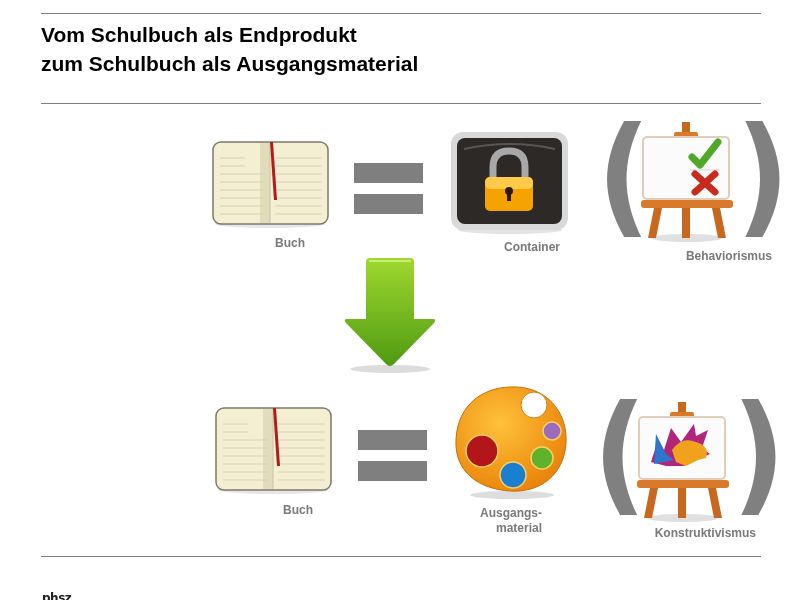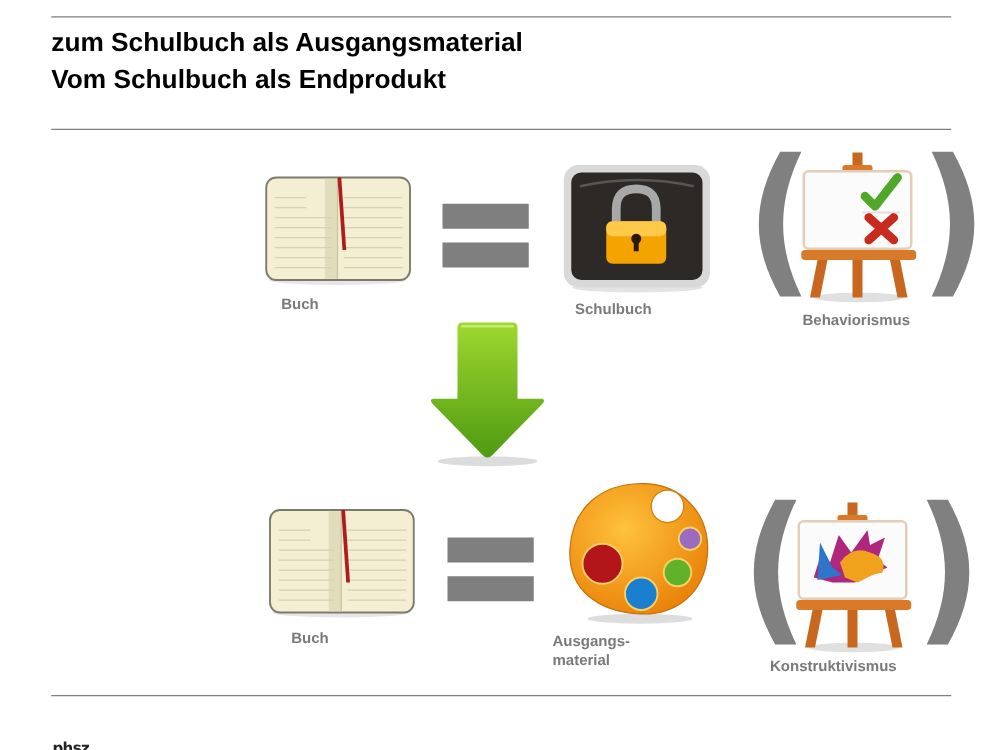--- a/index.html
+++ b/index.html
@@ -1,31 +1,31 @@
 <!DOCTYPE html>
 <html><head>
 <meta charset="utf-8">
 <style>
   html, body { margin:0; padding:0; }
   body { width:800px; height:600px; background:#ffffff; position:relative; overflow:hidden; font-family:"Liberation Sans", sans-serif; }
   .abs { position:absolute; }
   .rule { position:absolute; left:41px; width:720px; height:1px; background:#7f7f7f; }
   .title { position:absolute; left:41px; top:20px; font-size:21px; font-weight:bold; line-height:29px; color:#000; }
-  .label { position:absolute; font-weight:bold; font-size:12px; color:#7a7a7a; text-align:left; line-height:15px; }
+  .label { position:absolute; font-weight:bold; font-size:12px; color:#7a7a7a; text-align:right; line-height:15px; }
   .eqbar { position:absolute; background:#7f7f7f; }
   .footer { position:absolute; left:42px; top:591px; font-size:12px; font-weight:bold; color:#222; font-family:"DejaVu Sans", sans-serif; letter-spacing:-0.5px; }
   .paren { position:absolute; font-family:"DejaVu Sans", sans-serif; color:#808080; font-weight:bold; line-height:1; }
 </style>
 </head>
 <body>
 
 <div class="rule" style="top:13px;"></div>
 <div class="title">
+  <div>Vom Schulbuch als Endprodukt</div>
   <div>zum Schulbuch als Ausgangsmaterial</div>
-  <div>Vom Schulbuch als Endprodukt</div>
 </div>
 <div class="rule" style="top:103px;"></div>
 
 <div class="abs" style="left:210px;top:140px;width:120px;height:90px;">
   <svg width="120" height="90" viewBox="0 0 120 90">
     <ellipse cx="60" cy="84" rx="55" ry="4" fill="#e6e6e6"></ellipse>
     <rect x="3" y="2" width="115" height="82" rx="8" fill="#f4efd2" stroke="#7b7a6e" stroke-width="1.5"></rect>
     <rect x="50" y="3" width="10" height="80" fill="#e1dcbc"></rect>
     <line x1="60" y1="3" x2="60" y2="83" stroke="#c9c3a4" stroke-width="1"></line>
     <g stroke="#d6d0b4" stroke-width="1">
@@ -60,21 +60,21 @@
     <rect x="1" y="1" width="117" height="98" rx="12" fill="#d9d9d9"></rect>
     <rect x="7" y="7" width="105" height="86" rx="8" fill="#2c2927"></rect>
     <path d="M14,18 Q60,8 105,18" stroke="#5a5552" stroke-width="2" fill="none"></path>
     <path d="M43,48 L43,36 Q43,20 59,20 Q75,20 75,36 L75,48" stroke="#a8a8a8" stroke-width="7" fill="none"></path>
     <rect x="35" y="46" width="48" height="34" rx="5" fill="#f4a300"></rect>
     <rect x="35" y="46" width="48" height="12" rx="5" fill="#ffc94a"></rect>
     <circle cx="59" cy="60" r="4" fill="#2a1a00"></circle>
     <rect x="57" y="60" width="4" height="10" fill="#2a1a00"></rect>
   </svg>
 </div>
-<div class="label" style="left:460px;top:240px;width:100px;">Schulbuch</div>
+<div class="label" style="left:460px;top:240px;width:100px;">Container</div>
 
 <div class="paren" style="left:594px;top:110px;font-size:130px;transform:scaleX(0.9);">(</div>
 <div class="abs" style="left:640px;top:120px;width:94px;height:122px;">
   <svg width="94" height="122" viewBox="0 0 94 122">
     <ellipse cx="47" cy="118" rx="36" ry="4" fill="#e0e0e0"></ellipse>
     <rect x="42" y="2" width="8" height="14" fill="#c8681f"></rect>
     <rect x="34" y="12" width="24" height="6" rx="2" fill="#d9792a"></rect>
     <rect x="3" y="17" width="86" height="62" rx="4" fill="#fbfbfb" stroke="#e3cdb8" stroke-width="2"></rect>
     <path d="M52,37 L60,45 L78,22" stroke="#4fa828" stroke-width="7" fill="none" stroke-linecap="round" stroke-linejoin="round"></path>
     <line x1="50" y1="50" x2="80" y2="50" stroke="#e0e0e0" stroke-width="1.5"></line>

